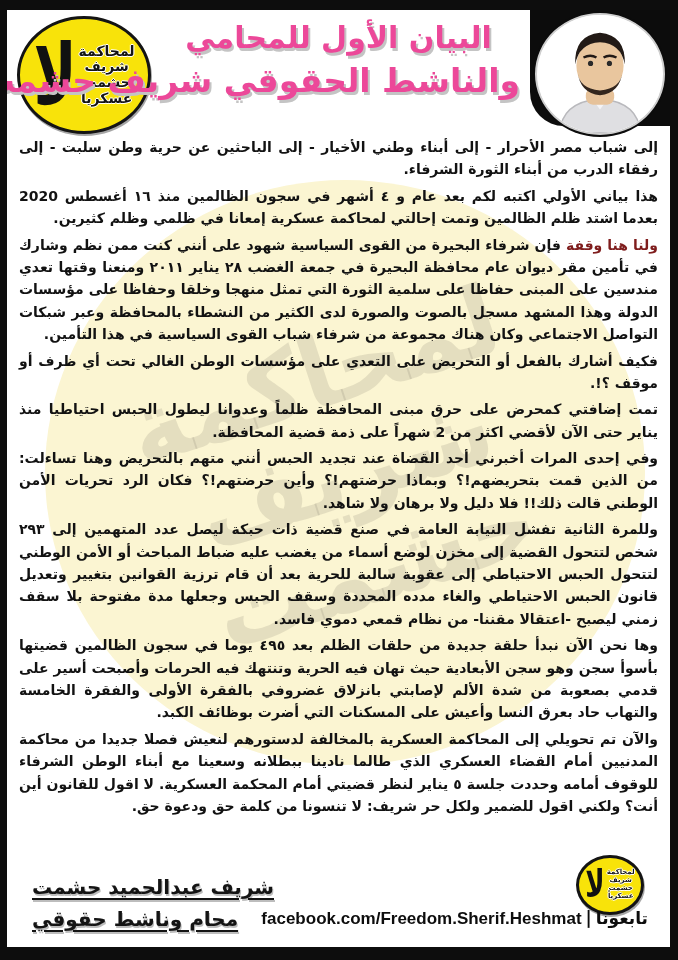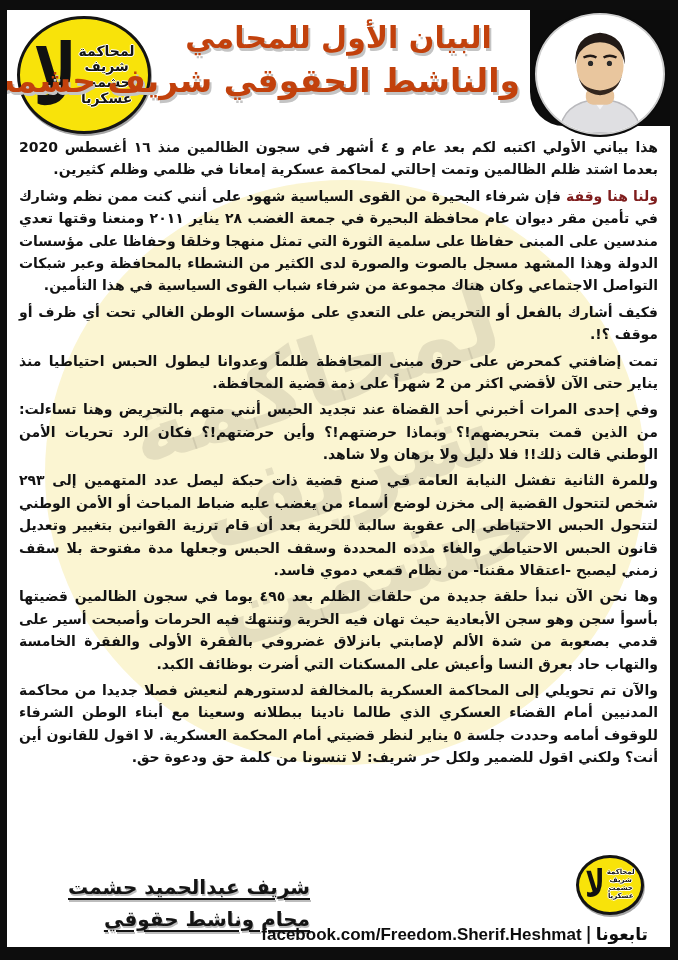--- a/index.html
+++ b/index.html
@@ -43,48 +43,48 @@
   }
   .logo-small .logo-no{font-size:26px;letter-spacing:-2px;}
   .logo-words{display:flex;flex-direction:column;align-items:center;line-height:1.12;}
   .logo-words span{
     font-size:14px;font-weight:bold;color:#141414;
     text-shadow:-1px 0 #fff,1px 0 #fff,0 -1px #fff,0 1px #fff;
     white-space:nowrap;
   }
   .logo-small .logo-words span{font-size:7px;}
   .title-block{
-    position:absolute;top:8px;left:150px;right:150px;text-align:center;color:#c2410c;
+    position:absolute;top:8px;left:150px;right:150px;text-align:center;color:#ec4899;
   }
   .title-line1{
     font-size:30px;font-weight:bold;line-height:1.35;
     text-shadow:2px 3px 0 #c4c4c4;
   }
   .title-line2{
     font-size:33px;font-weight:bold;line-height:1.35;white-space:nowrap;
     text-shadow:2px 3px 0 #c4c4c4;
   }
   
   .body-text{position:relative;z-index:1;padding:2px 12px 0 12px;}
   .body-text p{
     margin:0 0 4px 0;font-size:14px;font-weight:bold;color:#121212;
     line-height:1.6;text-align:justify;
   }
   .red-lead{color:#7f1d1d;}
   
   .signature{
     position:absolute;z-index:2;bottom:12px;right:360px;left:25px;
-    text-align:right;font-weight:bold;color:#141414;
+    text-align:left;font-weight:bold;color:#141414;
   }
   .signature .sig-line{
     font-size:20px;line-height:1.6;text-decoration:underline;text-underline-offset:4px;
     text-shadow:1px 2px 0 #bdbdbd;
   }
   .follow-line{
-    position:absolute;z-index:2;bottom:2px;right:22px;
+    position:absolute;z-index:2;bottom:18px;right:22px;
     font-size:17px;font-weight:bold;color:#0d0d0d;white-space:nowrap;
   }
   .follow-line .url{direction:ltr;unicode-bidi:isolate;font-family:"Liberation Sans","DejaVu Sans",sans-serif;}
   .follow-line .pipe{margin:0 4px;}
 </style>
 </head>
 <body>
 
 <div class="page">
 
@@ -125,20 +125,21 @@
         <path d="M42 56 Q50 60 58 56 Q54 58 50 58 Q46 58 42 56 Z" fill="#4a382c"></path>
         <circle cx="42" cy="41" r="2.2" fill="#2a2a2a"></circle>
         <circle cx="58" cy="41" r="2.2" fill="#2a2a2a"></circle>
         <path d="M36 36 Q42 33 47 36" stroke="#221a16" stroke-width="2" fill="none"></path>
         <path d="M53 36 Q58 33 64 36" stroke="#221a16" stroke-width="2" fill="none"></path>
       </svg>
     </div>
   </div>
 
   <div class="body-text">
+    <p>إلى شباب مصر الأحرار - إلى أبناء وطني الأخيار - إلى الباحثين عن حرية وطن سلبت - إلى رفقاء الدرب من أبناء الثورة الشرفاء.</p>
     <p>هذا بياني الأولي اكتبه لكم بعد عام و ٤ أشهر في سجون الظالمين منذ ١٦ أغسطس 2020 بعدما اشتد ظلم الظالمين وتمت إحالتي لمحاكمة عسكرية إمعانا في ظلمي وظلم كثيرين.</p>
     <p>
       <span class="red-lead">ولنا هنا وقفة</span>
       <span>فإن شرفاء البحيرة من القوى السياسية شهود على أنني كنت ممن نظم وشارك في تأمين مقر ديوان عام محافظة البحيرة في جمعة الغضب ٢٨ يناير ٢٠١١ ومنعنا وقتها تعدي مندسين على المبنى حفاظا على سلمية الثورة التي تمثل منهجا وخلقا وحفاظا على مؤسسات الدولة وهذا المشهد مسجل بالصوت والصورة لدى الكثير من النشطاء بالمحافظة وعبر شبكات التواصل الاجتماعي وكان هناك مجموعة من شرفاء شباب القوى السياسية في هذا التأمين.</span>
     </p>
     <p>فكيف أشارك بالفعل أو التحريض على التعدي على مؤسسات الوطن الغالي تحت أي ظرف أو موقف ؟!.</p>
     <p>تمت إضافتي كمحرض على حرق مبنى المحافظة ظلماً وعدوانا ليطول الحبس احتياطيا منذ يناير حتى الآن لأقضي اكثر من 2 شهراً على ذمة قضية المحافظة.</p>
     <p>وفي إحدى المرات أخبرني أحد القضاة عند تجديد الحبس أنني متهم بالتحريض وهنا تساءلت: من الذين قمت بتحريضهم!؟ وبماذا حرضتهم!؟ وأين حرضتهم!؟ فكان الرد تحريات الأمن الوطني قالت ذلك!! فلا دليل ولا برهان ولا شاهد.</p>
     <p>وللمرة الثانية تفشل النيابة العامة في صنع قضية ذات حبكة ليصل عدد المتهمين إلى ٢٩٣ شخص لتتحول القضية إلى مخزن لوضع أسماء من يغضب عليه ضباط المباحث أو الأمن الوطني لتتحول الحبس الاحتياطي إلى عقوبة سالبة للحرية بعد أن قام ترزية القوانين بتغيير وتعديل قانون الحبس الاحتياطي والغاء مدده المحددة وسقف الحبس وجعلها مدة مفتوحة بلا سقف زمني ليصبح -اعتقالا مقننا- من نظام قمعي دموي فاسد.</p>
     <p>وها نحن الآن نبدأ حلقة جديدة من حلقات الظلم بعد ٤٩٥ يوما في سجون الظالمين قضيتها بأسوأ سجن وهو سجن الأبعادية حيث تهان فيه الحرية وتنتهك فيه الحرمات وأصبحت أسير على قدمي بصعوبة من شدة الألم لإصابتي بانزلاق غضروفي بالفقرة الأولى والفقرة الخامسة والتهاب حاد بعرق النسا وأعيش على المسكنات التي أضرت بوظائف الكبد.</p>

